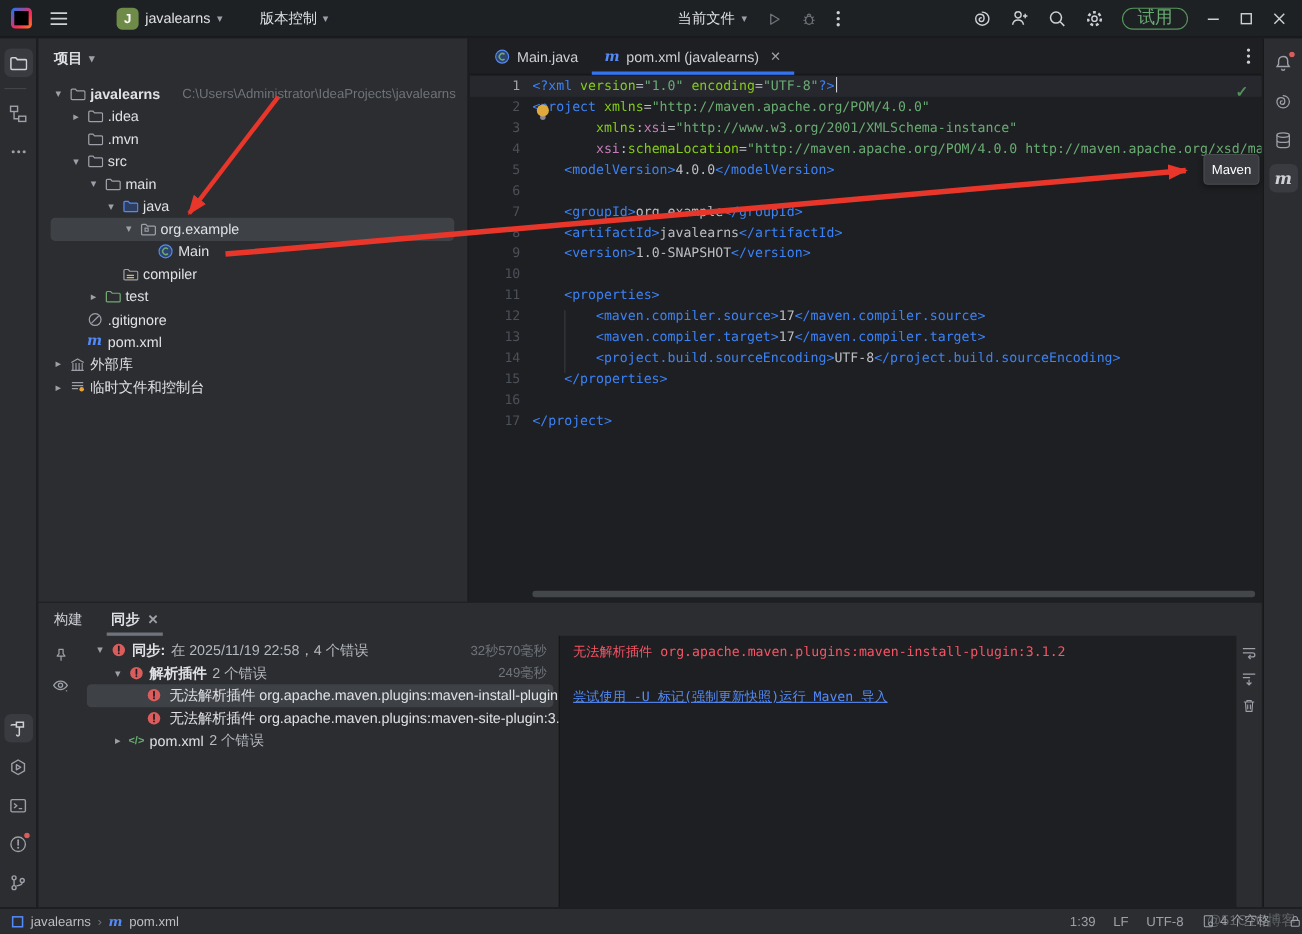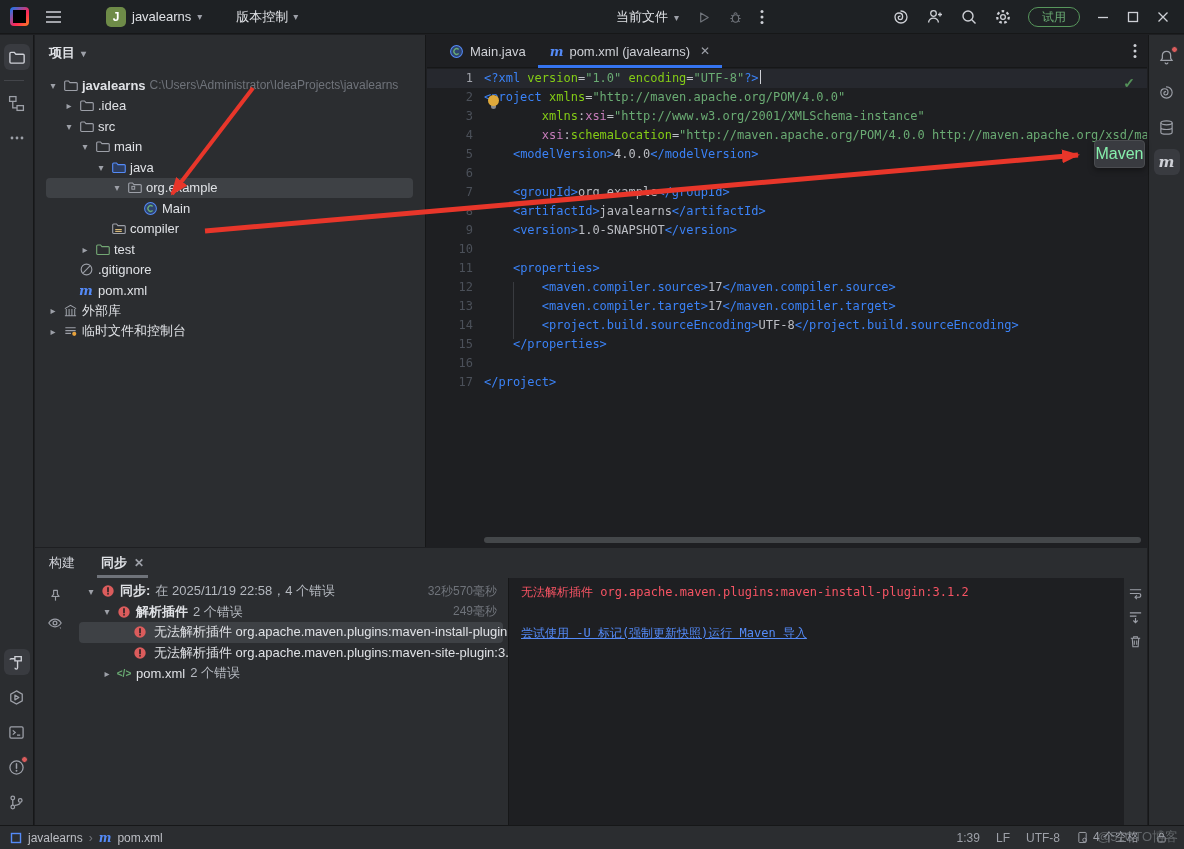--- a/index.html
+++ b/index.html
@@ -21,21 +21,21 @@
   .burger { margin-left:16px; color:#CED0D6; }
   .proj-widget { display:flex; align-items:center; margin-left:44px; gap:6px; cursor:default; }
   .avatar { width:20px; height:20px; border-radius:5px; background:#6E8B48; color:#fff;
     font-size:12px; font-weight:bold; display:flex; align-items:center; justify-content:center; }
   .tb-label { font-size:13px; color:#DFE1E5; }
   .chev { color:#9DA0A8; font-size:10px; }
   .vcs-widget { display:flex; align-items:center; gap:5px; margin-left:34px; }
   .tb-center { position:absolute; left:616px; top:0; height:34px; display:flex; align-items:center; gap:17px; }
   .tb-right { position:absolute; right:0; top:0; height:34px; display:flex; align-items:center; gap:16px; padding-right:14px; }
   .dim { color:#6F737A; }
-  .trial-pill { border:1px solid #57965C; color:#6AAB73; border-radius:11px; font-size:12px;
+  .trial-pill { border:1px solid #57965C; color:#6AAB73; border-radius:11px; font-size:16px;
     padding:2px 13px; line-height:14px; }
   .winbtn { color:#CED0D6; }
 
   .ic { display:inline-flex; align-items:center; justify-content:center; vertical-align:middle; }
   .ic svg { display:block; }
 
   
   .actbar { position:absolute; top:35px; bottom:24px; width:34px; background:#2B2D30; z-index:4;
     display:flex; flex-direction:column; align-items:center; }
   .actbar.left { left:0; border-right:1px solid #161718; }
@@ -55,21 +55,21 @@
   .pp-header { height:36px; display:flex; align-items:center; padding-left:14px; gap:6px;
     font-size:13px; font-weight:bold; color:#DFE1E5; }
   .tree { position:absolute; left:0; top:40px; right:0; }
   .trow { height:20.5px; display:flex; align-items:center; font-size:13px; position:relative; white-space:nowrap; }
   .trow .sel-bg { position:absolute; left:11px; right:12px; top:0; bottom:0; background:#3E4145; border-radius:4px; }
   .trow > * { position:relative; }
   .t-chev { width:16px; text-align:center; color:#9DA0A8; font-size:10px; flex:none; }
   .t-icon { width:18px; flex:none; }
   .t-label { margin-left:3px; color:#DFE1E5; }
   .t-label.bold { font-weight:bold; }
-  .t-path { margin-left:4px; color:#6F737A; font-size:12px; }
+  .t-path { margin-left:20px; color:#6F737A; font-size:12px; }
 
   
   .editor { position:absolute; left:427px; top:35px; right:37px; height:512px; background:#1E1F22; z-index:2; overflow:hidden; }
   .tabbar { height:33px; display:flex; align-items:stretch; padding-left:10px; position:relative;
     border-bottom:1px solid #161718; }
   .tab { display:flex; align-items:center; gap:6px; padding:0 12px; font-size:13px; color:#CED0D6; position:relative; }
   .tab.active::after { content:""; position:absolute; left:0; right:0; bottom:-1px; height:3px; background:#3574F0; }
   .tab .close { color:#9DA0A8; font-size:12px; margin-left:4px; }
   .tab-more { position:absolute; right:10px; top:7px; color:#CED0D6; }
   .code { position:absolute; left:0; top:34px; right:0; bottom:0; font-size:12px; }
@@ -81,21 +81,21 @@
   .tk-t { color:#3b82f6; } .tk-a { color:#84cc16; } .tk-s { color:#6AAB73; }
   .tk-g { color:#BCBEC4; } .tk-n { color:#C77DBB; }
   .caret { display:inline-block; width:1.5px; height:14px; background:#CED0D6; vertical-align:-2px; margin-left:1px; }
   .check { position:absolute; right:12px; top:40px; color:#549159; font-size:14px; font-weight:bold; }
   .bulb { position:absolute; left:61px; top:60px; width:11px; height:11px; border-radius:50%;
     background:#DFA93B; box-shadow:0 6px 0 -3px #86898F; z-index:3; }
   .indent-guide { position:absolute; left:86px; width:1px; background:#393B40; }
   .hscroll { position:absolute; left:57px; right:6px; bottom:4px; height:6px; border-radius:3px;
     background:rgba(116,119,124,.45); }
   .maven-tip { position:absolute; left:1094px; top:140px; width:51px; height:28px; background:#393B40;
-    border:1px solid #4A4C50; border-radius:4px; color:#86efac; font-size:16px;
+    border:1px solid #4A4C50; border-radius:4px; color:#ffffff; font-size:12px;
     display:flex; align-items:center; justify-content:center; z-index:20; box-shadow:0 2px 6px rgba(0,0,0,.4); }
 
   
   .build-panel { position:absolute; left:35px; top:548px; right:37px; bottom:24px; background:#2B2D30; z-index:3; }
   .bp-header { height:30px; display:flex; align-items:center; padding-left:14px; gap:26px; font-size:13px; }
   .bp-tab { display:flex; align-items:center; gap:7px; height:30px; color:#CED0D6; position:relative; }
   .bp-tab.active { color:#DFE1E5;font-weight:bold; }
   .bp-tab.active::after { content:""; position:absolute; left:-4px; right:-4px; bottom:0; height:3px; background:#6F737A; }
   .bp-tab .close { color:#9DA0A8; font-size:12px; }
   .bp-strip { position:absolute; left:0; top:30px; width:40px; bottom:0; display:flex; flex-direction:column; align-items:center; gap:12px; padding-top:10px; color:#9DA0A8; }
@@ -111,21 +111,21 @@
     border-left:1px solid #161718; padding:6px 0 0 12px; }
   .console-err { color:#F75464; font-size:12px; }
   .console-link { display:inline-block; margin-top:24px; color:#548AF7; font-size:12px; text-decoration:underline; }
   .bp-rightstrip { position:absolute; right:0; top:30px; width:23px; bottom:0; display:flex; flex-direction:column;
     align-items:center; gap:9px; padding-top:8px; color:#9DA0A8; }
 
   
   .statusbar { position:absolute; left:0; bottom:0; width:1184px; height:24px; background:#2B2D30;
     border-top:1px solid #161718; display:flex; align-items:center; font-size:12px; color:#9DA0A8; z-index:5; }
   .sb-left { display:flex; align-items:center; gap:6px; padding-left:10px; color:#BCBEC4; }
-  .sb-right { margin-left:auto; display:flex; align-items:center; gap:16px; padding-right:16px; }
+  .sb-right { margin-left:auto; display:flex; align-items:center; gap:16px; padding-right:0; }
   .sb-item { display:flex; align-items:center; gap:4px; }
   .watermark { position:absolute; right:6px; bottom:3px; font-size:13px; color:rgba(150,155,160,.5); z-index:60; pointer-events:none; }
 
   
   .overlay { position:absolute; inset:0; z-index:50; pointer-events:none; }
 </style>
 </head>
 <body>
 
 <div class="titlebar">
@@ -320,20 +320,29 @@
         <span class="t-path">C:\Users\Administrator\IdeaProjects\javalearns</span>
       </div>
       <div class="trow" style="padding-left: 26px;">
         <span class="t-chev">▸</span>
         <span class="ic t-icon">
           <svg width="15" height="15" viewBox="0 0 16 16">
             <path d="M1.8 4.2c0-.6.4-1 1-1h3.1l1.5 1.7h6.8c.6 0 1 .4 1 1v6.4c0 .6-.4 1-1 1H2.8c-.6 0-1-.4-1-1z" fill="none" stroke="#9DA0A8" stroke-width="1.2"></path>
           </svg>
         </span>
         <span class="t-label">.idea</span>
+      </div>
+      <div class="trow" style="padding-left: 26px;">
+        <span class="t-chev"></span>
+        <span class="ic t-icon">
+          <svg width="15" height="15" viewBox="0 0 16 16">
+            <path d="M1.8 4.2c0-.6.4-1 1-1h3.1l1.5 1.7h6.8c.6 0 1 .4 1 1v6.4c0 .6-.4 1-1 1H2.8c-.6 0-1-.4-1-1z" fill="none" stroke="#9DA0A8" stroke-width="1.2"></path>
+          </svg>
+        </span>
+        <span class="t-label">.mvn</span>
       </div>
       <div class="trow" style="padding-left: 26px;">
         <span class="t-chev">▾</span>
         <span class="ic t-icon">
           <svg width="15" height="15" viewBox="0 0 16 16">
             <path d="M1.8 4.2c0-.6.4-1 1-1h3.1l1.5 1.7h6.8c.6 0 1 .4 1 1v6.4c0 .6-.4 1-1 1H2.8c-.6 0-1-.4-1-1z" fill="none" stroke="#9DA0A8" stroke-width="1.2"></path>
           </svg>
         </span>
         <span class="t-label">src</span>
       </div>

